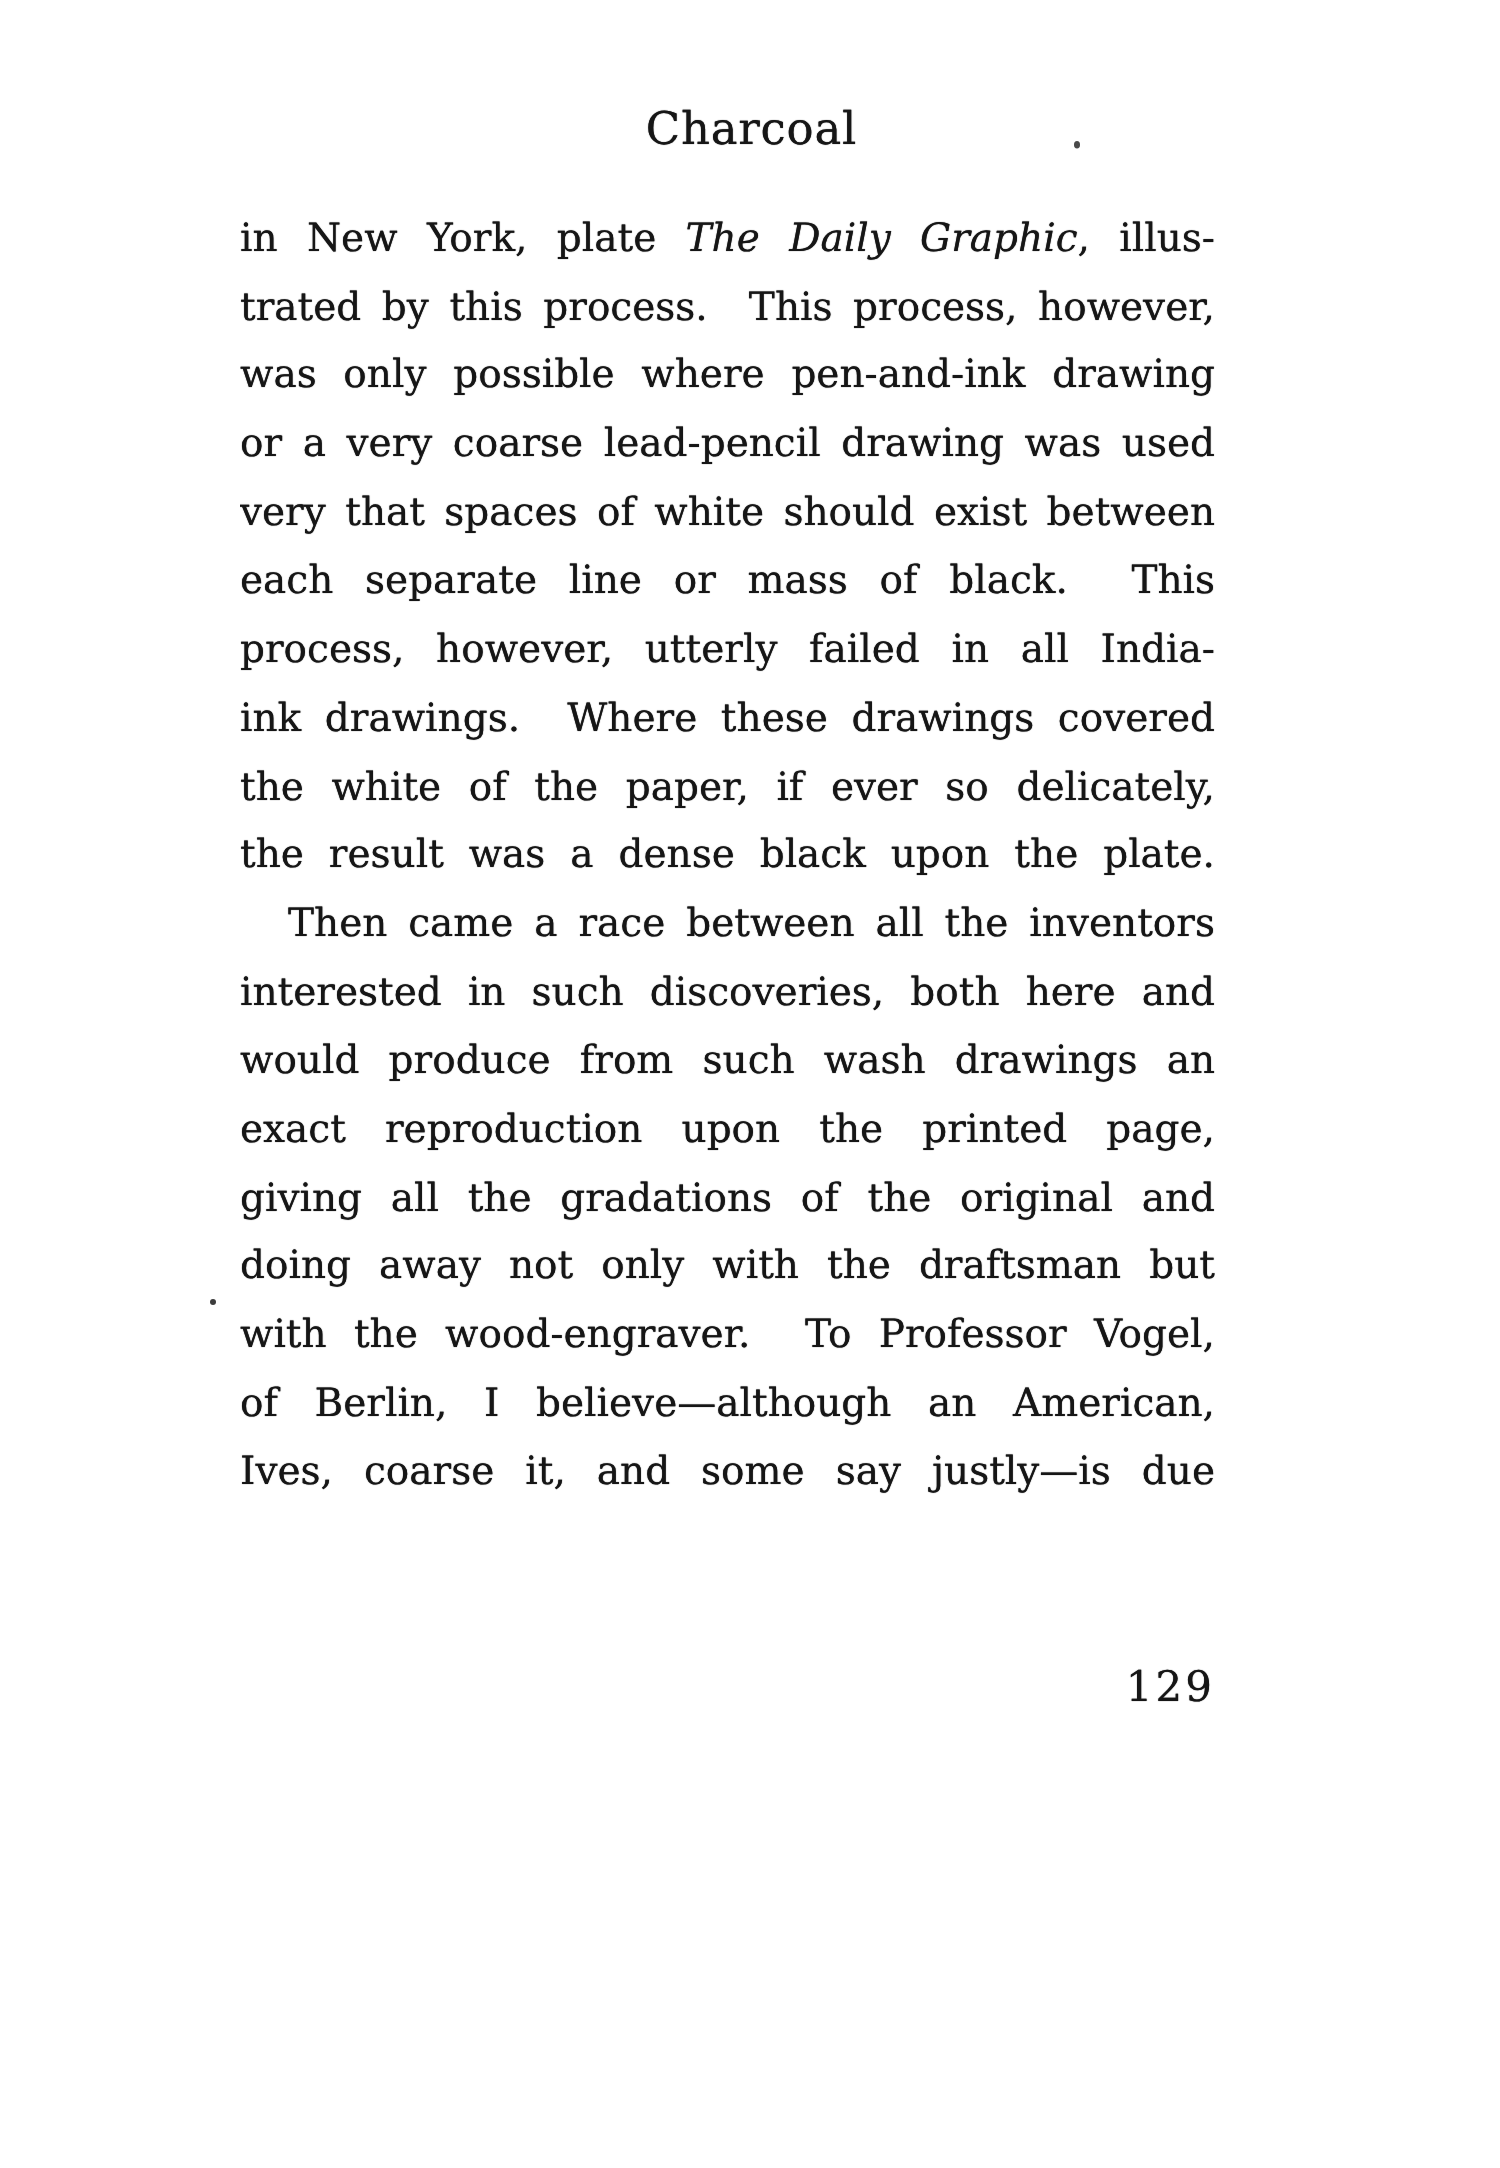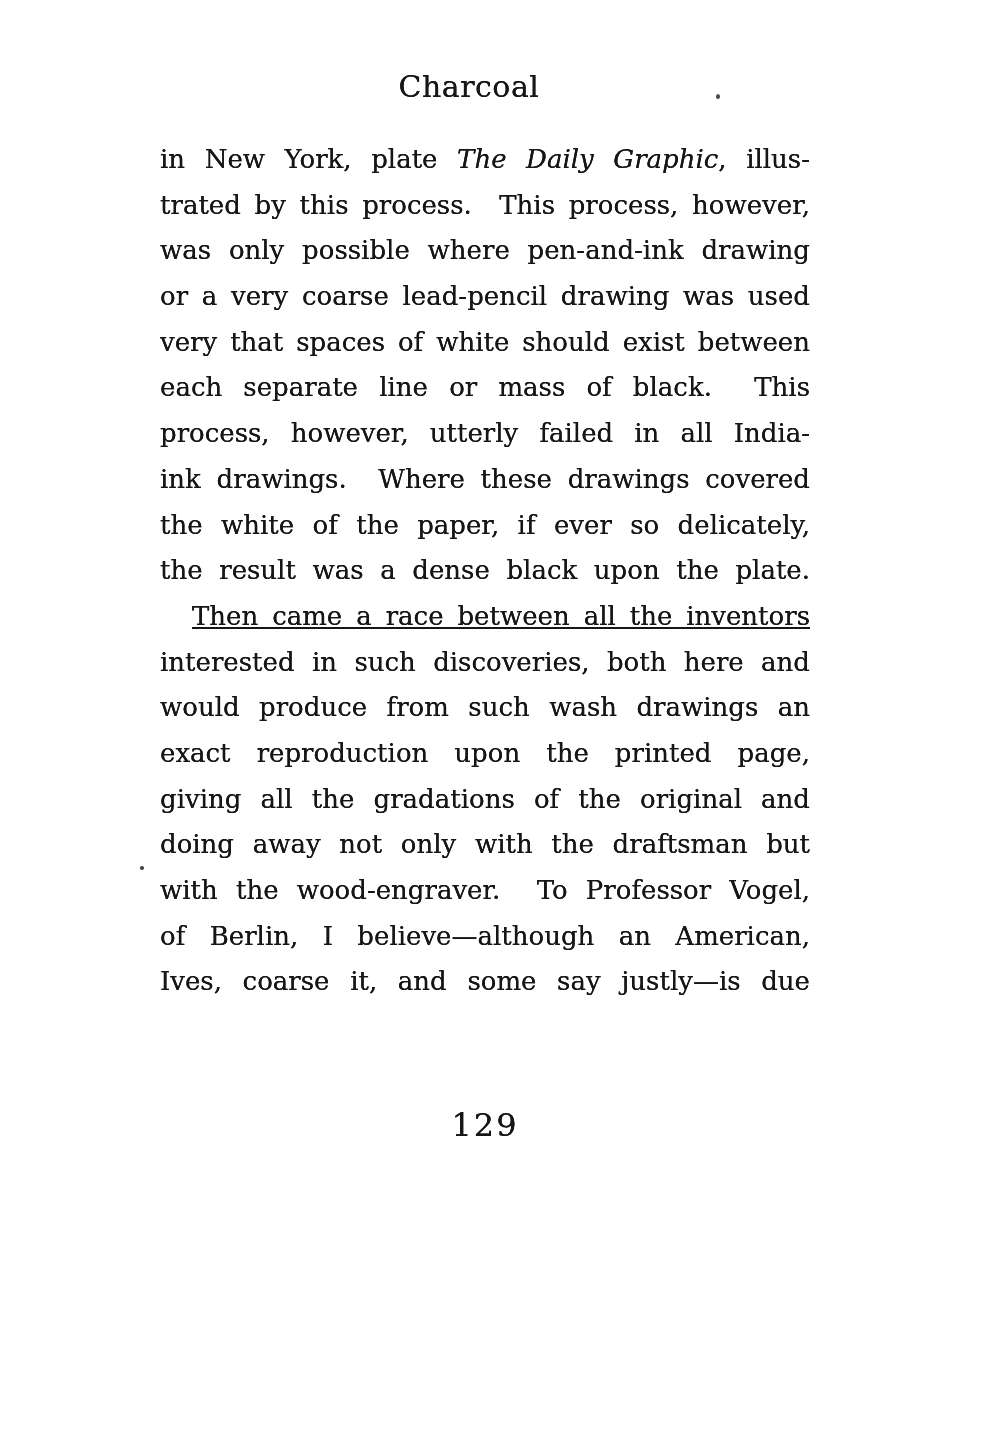--- a/index.html
+++ b/index.html
@@ -11,21 +11,21 @@
     height: 1445px;
     background: #ffffff;
     position: relative;
     font-family: "DejaVu Serif", "Liberation Serif", serif;
     color: #161616;
     overflow: hidden;
   }
   .page-title {
     position: absolute;
     top: 68px;
-    left: 144px;
+    left: 176px;
     width: 650px;
     text-align: center;
     font-size: 30px;
     line-height: 38px;
     letter-spacing: 0.5px;
     text-shadow: 0 0 0.6px currentColor;
   }
   .text-block {
     position: absolute;
     top: 137px;
@@ -36,32 +36,31 @@
   }
   .line {
     height: 45.7px;
     line-height: 45.7px;
     text-align: justify;
     text-align-last: justify;
     overflow: hidden;
   }
   .line.indent {
     padding-left: 32px;
-    text-decoration: underline;
   }
   .italic {
     font-style: italic;
   }
   .page-number {
     position: absolute;
     top: 1110px;
     left: 160px;
     width: 650px;
-    text-align: center;
-    font-size: 32px;
+    text-align: right;
+    font-size: 28px;
     line-height: 30px;
     letter-spacing: 2px;
     text-shadow: 0 0 0.6px currentColor;
   }
   .speck {
     position: absolute;
     border-radius: 50%;
   }
   .speck-title {
     left: 716px;

